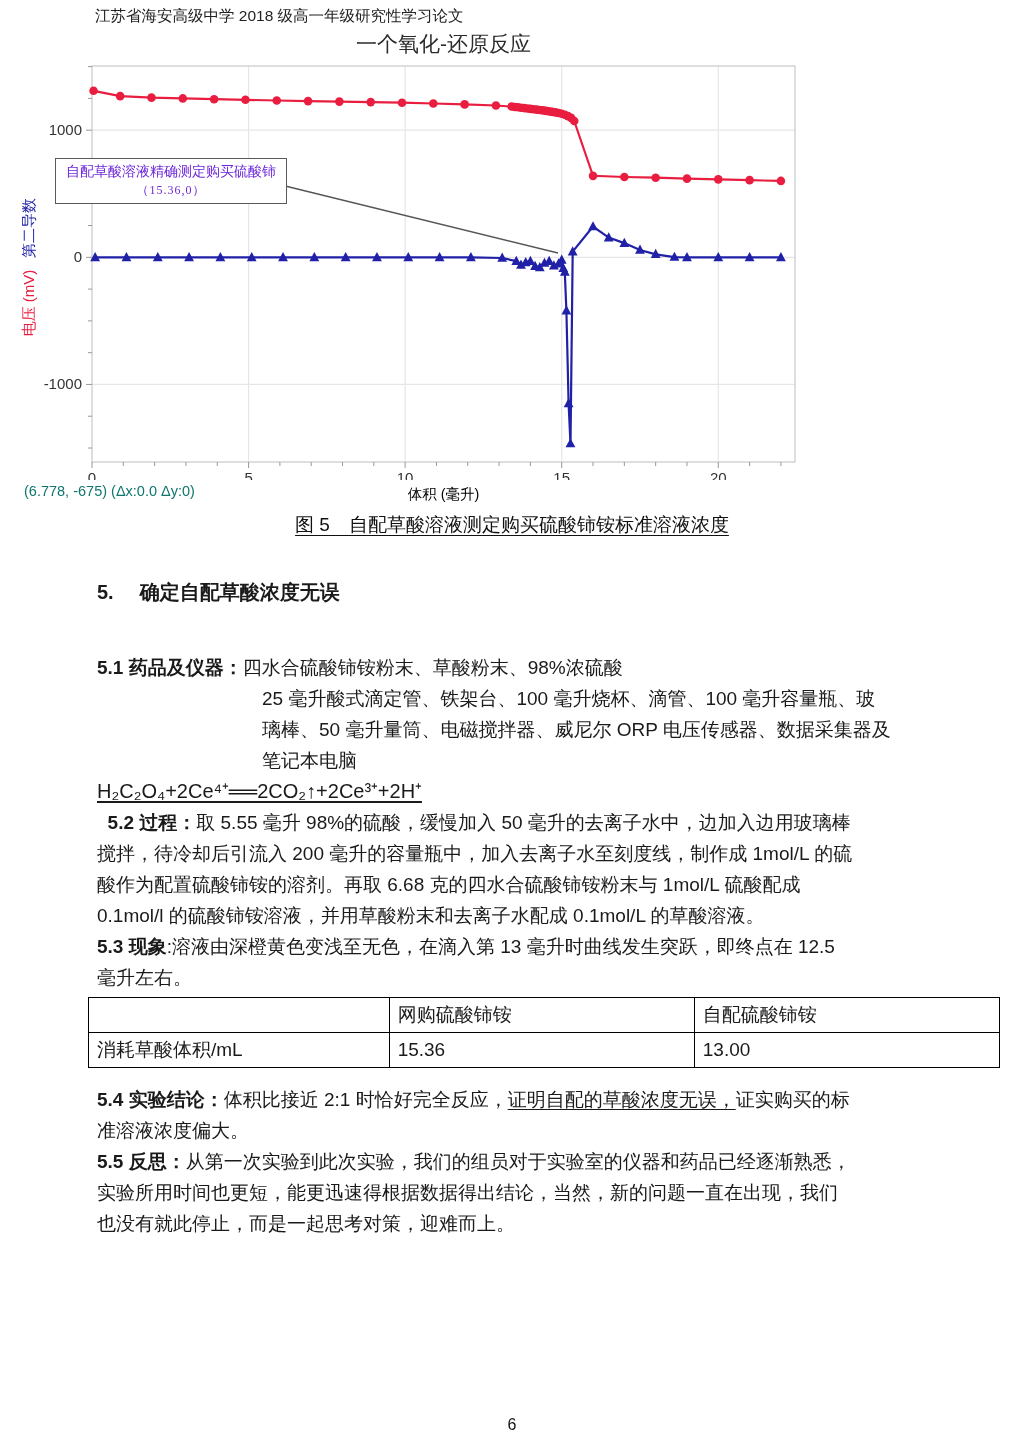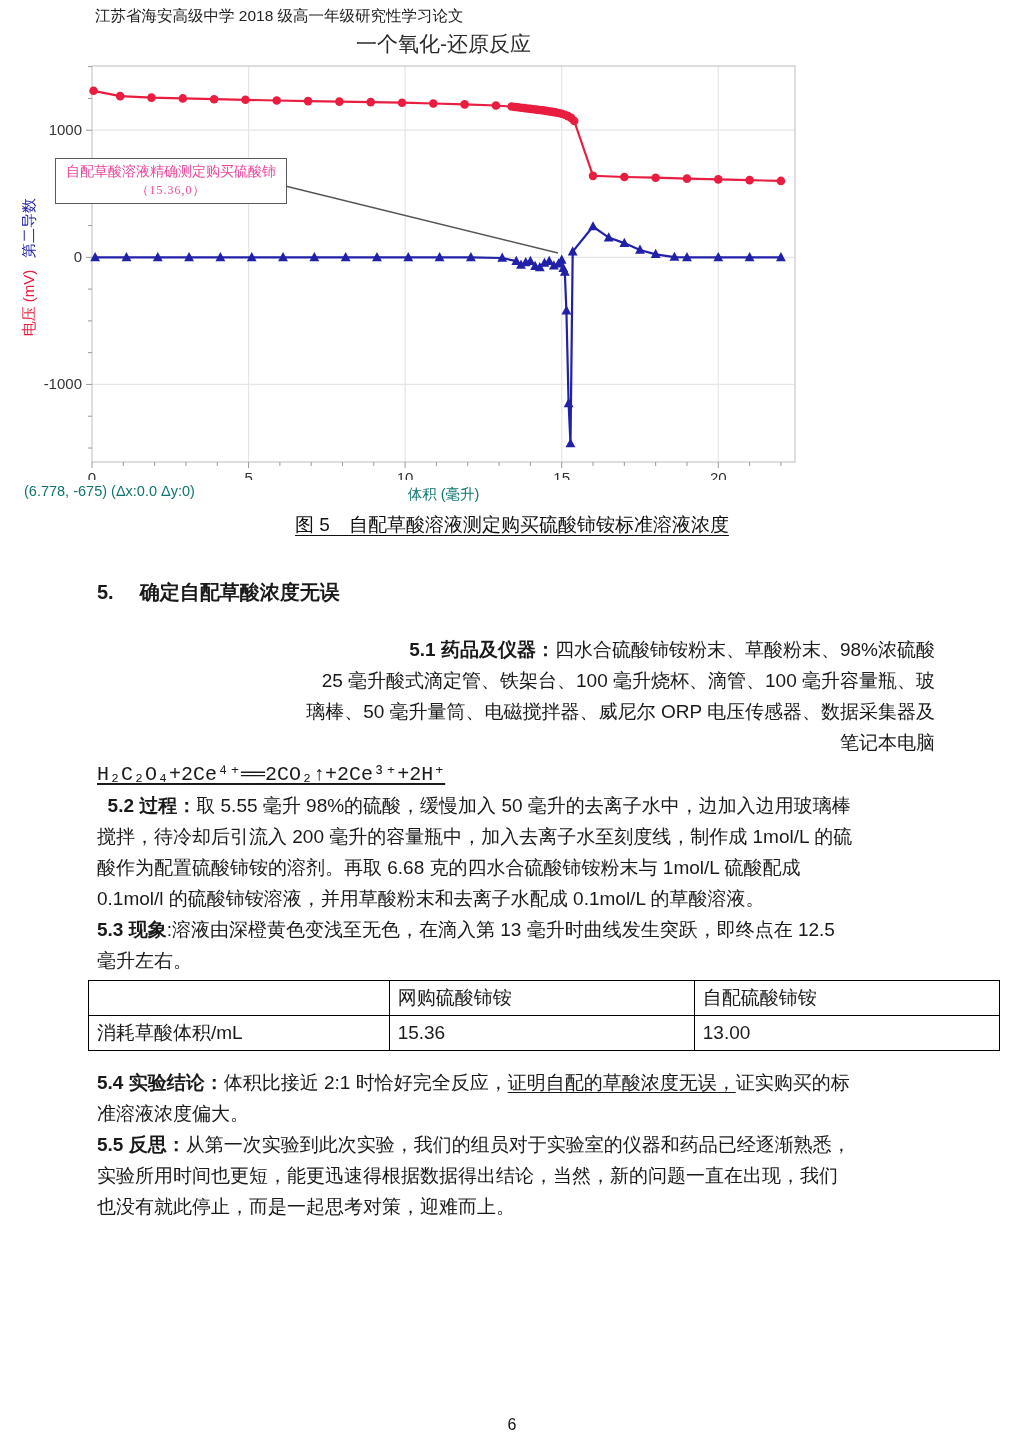--- a/index.html
+++ b/index.html
@@ -6,38 +6,38 @@
   .page{
     position:relative;width:1024px;height:1452px;background:#fff;overflow:hidden;
     font-family:"Liberation Sans","DejaVu Sans",sans-serif;color:#1a1a1a;
   }
   .doc-header{position:absolute;left:95px;top:6px;font-size:15.5px;color:#222;}
   .chart-title{position:absolute;left:92px;top:30px;width:703px;text-align:center;font-size:21px;color:#2b2b2b;}
   #chart-svg{position:absolute;left:0;top:60px;}
   .anno-box{
     position:absolute;left:55px;top:158px;width:218px;background:#fff;
     border:1.5px solid #5a5a5a;text-align:center;padding:3px 6px 4px 6px;
-    font-family:"Liberation Serif","DejaVu Serif",serif;color:#ec4899;
+    font-family:"Liberation Serif","DejaVu Serif",serif;color:#6d28d9;
   }
   .anno-line1{font-size:14px;line-height:19px;}
   .anno-line2{font-size:12px;line-height:18px;letter-spacing:1px;}
   .readout{position:absolute;left:24px;top:483px;font-size:14.5px;color:#0f766e;}
-  .x-axis-label{position:absolute;left:92px;top:485px;width:703px;text-align:center;font-size:14.5px;color:#0f766e;}
+  .x-axis-label{position:absolute;left:92px;top:485px;width:703px;text-align:center;font-size:14.5px;color:#000000;}
   .fig-caption{position:absolute;left:0;top:512px;width:1024px;text-align:center;font-size:19px;color:#111;}
   .fig-caption span{text-decoration:underline;text-underline-offset:4px;}
   .content{position:absolute;left:97px;top:565px;width:838px;}
   .h5{font-size:20px;font-weight:bold;margin-top:13px;line-height:28px;}
   .h5 .h5-title{margin-left:26px;}
   .para{margin:0;}
   .line{white-space:pre-wrap;line-height:31px;min-height:31px;font-size:19px;}
   .ind{padding-left:165px;}
   .b{font-weight:bold;}
   .u{text-decoration:underline;text-underline-offset:3px;}
-  .serif{font-family:Liberation Mono, monospace;font-size:20px;}
-  .mt-s51{margin-top:28px;text-align:right;}
+  .serif{font-family:Liberation Sans, sans-serif;font-size:20px;}
+  .mt-s51{margin-top:46px;}
   .mt-s54{margin-top:16px;}
   .doc-table{
     border-collapse:collapse;margin-left:-9px;margin-top:4px;width:912px;
     table-layout:fixed;
   }
   .doc-table td{
     border:1.8px solid #000;font-size:19px;padding:2px 8px;height:30px;
     vertical-align:middle;background:#fff;
   }
   .page-number{position:absolute;left:0;top:1416px;width:1024px;text-align:center;font-size:16px;color:#111;}

